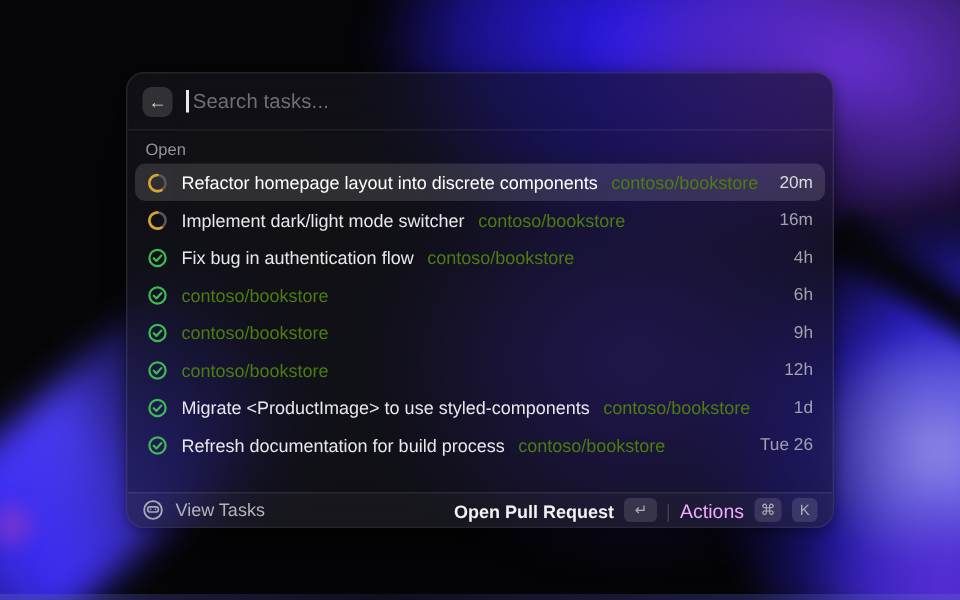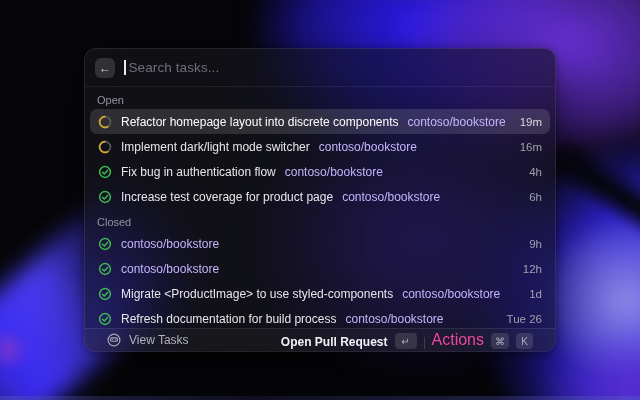--- a/index.html
+++ b/index.html
@@ -105,39 +105,39 @@
     height:25px; margin:0 5px; padding:0 8px;
     border-radius:7px;
   }
   .row.selected { background:rgba(255,255,255,0.13); }
   .task-icon { width:14px; height:14px; flex:0 0 auto; display:flex; }
   .row-title {
     font-size:12px; color:#e7e7ec; white-space:nowrap; flex:0 0 auto;
   }
   .row.selected .row-title { color:#ffffff; }
   .row-repo {
-    font-size:12px; color:#c4b5fd; white-space:nowrap;
+    font-size:12px; color:#4d7c0f; white-space:nowrap;
     overflow:hidden; text-overflow:ellipsis; flex:0 1 auto;
   }
   .row-time {
     margin-left:auto; font-size:11.5px; color:#a2a2ac; white-space:nowrap; flex:0 0 auto;
   }
   .row.selected .row-time { color:#d9d9df; }
 
   .footer {
     flex:0 0 23px; display:flex; align-items:center;
-    padding:0 22px; gap:8px;
+    padding:0 10px; gap:8px;
     border-top:1px solid rgba(255,255,255,0.08);
     background:rgba(255,255,255,0.03);
   }
   .footer-left { display:flex; align-items:center; gap:8px; }
   .footer-label { font-size:12px; color:#b3b3bc; }
   .footer-right { margin-left:auto; display:flex; align-items:flex-end; gap:7px; }
   .action-primary { font-size:12px; font-weight:700; color:#f2f2f5; }
-  .action-secondary { font-size:16px; color:#ec4899; }
+  .action-secondary { font-size:13px; color:#f0abfc; }
   kbd {
     display:inline-flex; align-items:center; justify-content:center;
     min-width:17px; height:16px; padding:0 4px;
     border-radius:4px; background:rgba(255,255,255,0.12);
     color:#aeaeb8; font-size:10px; font-family:"Liberation Sans", sans-serif;
   }
   .kbd-enter { min-width:22px; }
   .v-div { width:1px; height:12px; background:rgba(255,255,255,0.16); }
 </style>
 </head>
@@ -171,21 +171,21 @@
     <div class="rows">
   <div class="row selected">
     <span class="task-icon">
               <svg width="14" height="14" viewBox="0 0 14 14" fill="none">
       <circle cx="7" cy="7" r="5.4" stroke="#57575e" stroke-width="1.7"></circle>
       <path d="M 7 1.6 A 5.4 5.4 0 1 0 9.7 11.68" stroke="#d4a72c" stroke-width="1.7" stroke-linecap="round"></path>
     </svg>
             </span>
     <span class="row-title">Refactor homepage layout into discrete components</span>
     <span class="row-repo">contoso/bookstore</span>
-    <span class="row-time">19m</span>
+    <span class="row-time">20m</span>
   </div>
 
   <div class="row">
     <span class="task-icon">
               <svg width="14" height="14" viewBox="0 0 14 14" fill="none">
       <circle cx="7" cy="7" r="5.4" stroke="#57575e" stroke-width="1.7"></circle>
       <path d="M 7 1.6 A 5.4 5.4 0 1 0 9.7 11.68" stroke="#d4a72c" stroke-width="1.7" stroke-linecap="round"></path>
     </svg>
             </span>
     <span class="row-title">Implement dark/light mode switcher</span>
@@ -205,29 +205,27 @@
     <span class="row-time">4h</span>
   </div>
 
   <div class="row">
     <span class="task-icon">
               <svg width="14" height="14" viewBox="0 0 14 14" fill="none">
       <circle cx="7" cy="7" r="5.4" stroke="#3fb950" stroke-width="1.5"></circle>
       <path d="M4.5 7.2 L6.3 9 L9.6 5.4" stroke="#3fb950" stroke-width="1.5" stroke-linecap="round" stroke-linejoin="round"></path>
     </svg>
             </span>
-    <span class="row-title">Increase test coverage for product page</span>
     <span class="row-repo">contoso/bookstore</span>
     <span class="row-time">6h</span>
   </div>
 </div>
   </div>
 
   <div class="section">
-    <div class="section-label">Closed</div>
     <div class="rows">
   <div class="row">
     <span class="task-icon">
               <svg width="14" height="14" viewBox="0 0 14 14" fill="none">
       <circle cx="7" cy="7" r="5.4" stroke="#3fb950" stroke-width="1.5"></circle>
       <path d="M4.5 7.2 L6.3 9 L9.6 5.4" stroke="#3fb950" stroke-width="1.5" stroke-linecap="round" stroke-linejoin="round"></path>
     </svg>
             </span>
     <span class="row-repo">contoso/bookstore</span>
     <span class="row-time">9h</span>

